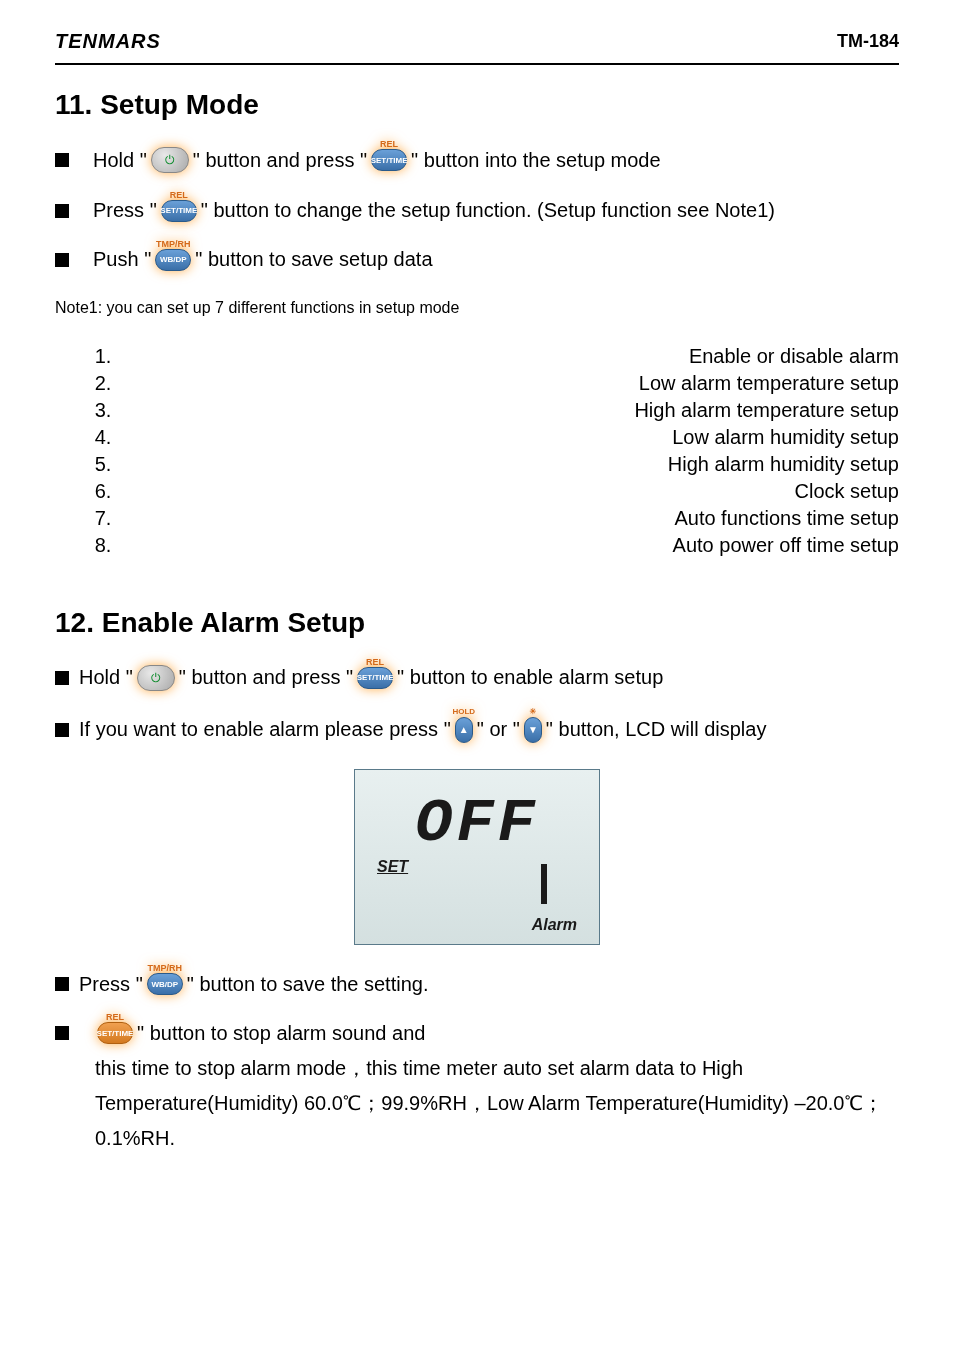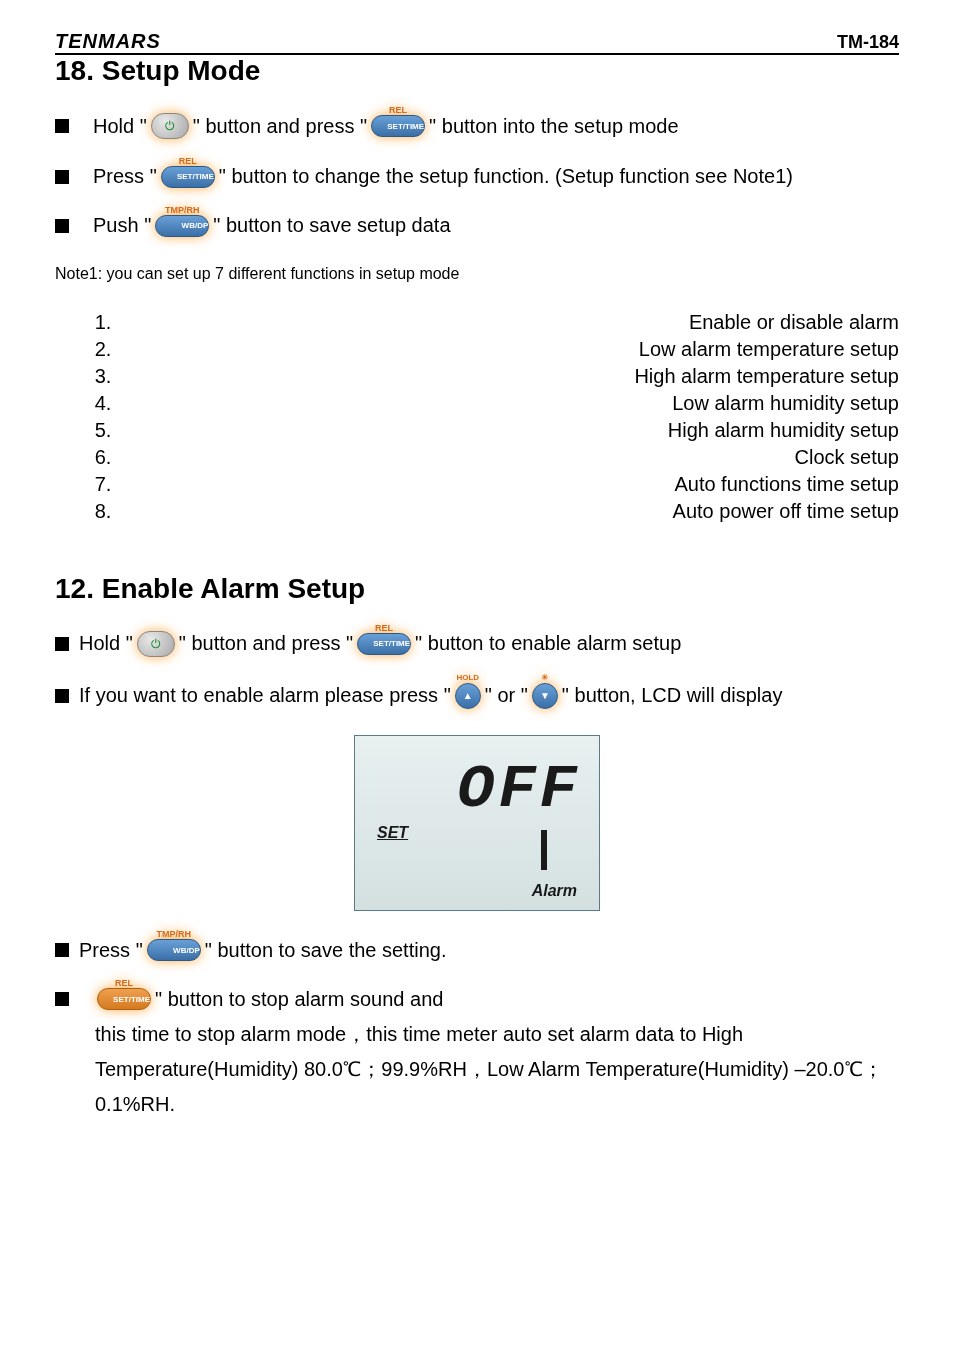--- a/index.html
+++ b/index.html
@@ -8,23 +8,24 @@
       width: 954px;
       height: 1349px;
       background: #fff;
       color: #000;
       position: relative;
       padding: 30px 55px;
     }
     .header {
       display: flex;
       justify-content: space-between;
-      align-items: flex-end;
+      align-items: center;
       border-bottom: 2px solid #000;
-      padding-bottom: 0;
+      padding-bottom: 10px;
+      margin-bottom: 24px;
     }
     .brand {
       font-family: Arial, sans-serif;
       font-weight: 900;
       font-style: italic;
       font-size: 20px;
       letter-spacing: 1px;
     }
     .model {
       font-weight: bold;
@@ -64,46 +65,45 @@
       height: 26px;
       background: radial-gradient(circle at 35% 30%, #e8e8e8, #a8a8a8);
       border: 1px solid #888;
     }
     .icon.power::before {
       content: "⏻";
       font-size: 12px;
       color: #0a8a2a;
     }
     .icon.pill {
-      width: 54px;
+      width: 36px;
       height: 22px;
       background: linear-gradient(#6aa0d8, #3a6fa8);
       border: 1px solid #2a5a8a;
       border-radius: 999px;
       color: #fff;
       font-size: 8px;
       font-weight: bold;
-      justify-content: flex-end;
     }
     .icon.pill.orange {
       background: linear-gradient(#f0a050, #d47a20);
       border-color: #b06010;
     }
     .icon.pill .top-label {
       position: absolute;
       top: -11px;
       left: 50%;
       transform: translateX(-50%);
       color: #d46a1a;
       font-size: 9px;
       font-weight: bold;
       white-space: nowrap;
     }
     .icon.round {
-      width: 26px;
+      width: 18px;
       height: 26px;
       background: linear-gradient(#6aa0d8, #3a6fa8);
       border: 1px solid #2a5a8a;
       border-radius: 999px;
       color: #fff;
       font-size: 10px;
     }
     .icon.round .top-label {
       position: absolute;
       top: -11px;
@@ -145,21 +145,20 @@
       position: absolute;
       top: 18px;
       left: 50%;
       transform: translateX(-50%);
       font-family: 'Courier New', monospace;
       font-size: 62px;
       font-weight: 900;
       letter-spacing: 4px;
       color: #1a1a1a;
       font-style: italic;
-      margin-left: 42px;
     }
     .lcd .set-label {
       position: absolute;
       left: 22px;
       bottom: 68px;
       font-weight: 900;
       font-size: 16px;
       font-style: italic;
       color: #1a1a1a;
       text-decoration: underline;
@@ -191,21 +190,21 @@
     .w100 { width: 100%; }
   </style>
 </head>
 <body>
 
 <div class="header">
   <div class="brand">TENMARS</div>
   <div class="model">TM-184</div>
 </div>
 
-<h2 class="section-title">18. Setup Mode</h2>
+<h2 class="section-title">11. Setup Mode</h2>
 
 <div class="bullet-line">
   <span class="square-bullet"></span>
   <span>Hold "</span>
   <span class="icon power hl"></span>
   <span>" button and press "</span>
   <span class="icon pill hl">
     <span class="top-label">REL</span>
     <span>SET/TIME</span>
   </span>
@@ -294,14 +293,14 @@
 
 <div class="bullet-line" style="margin-top:14px;flex-wrap:wrap">
   <span class="square-bullet"></span>
   <span class="row-align">
     <span class="icon pill orange hl">
       <span class="top-label">REL</span>
       <span>SET/TIME</span>
     </span>
     <span>" button to stop alarm sound and</span>
   </span>
-  <div class="cont-block">this time to stop alarm mode，this time meter auto set alarm data to High Temperature(Humidity) 80.0℃；99.9%RH，Low Alarm Temperature(Humidity) –20.0℃；0.1%RH.</div>
+  <div class="cont-block">this time to stop alarm mode，this time meter auto set alarm data to High Temperature(Humidity) 60.0℃；99.9%RH，Low Alarm Temperature(Humidity) –20.0℃；0.1%RH.</div>
 </div>
 
 </body></html>

